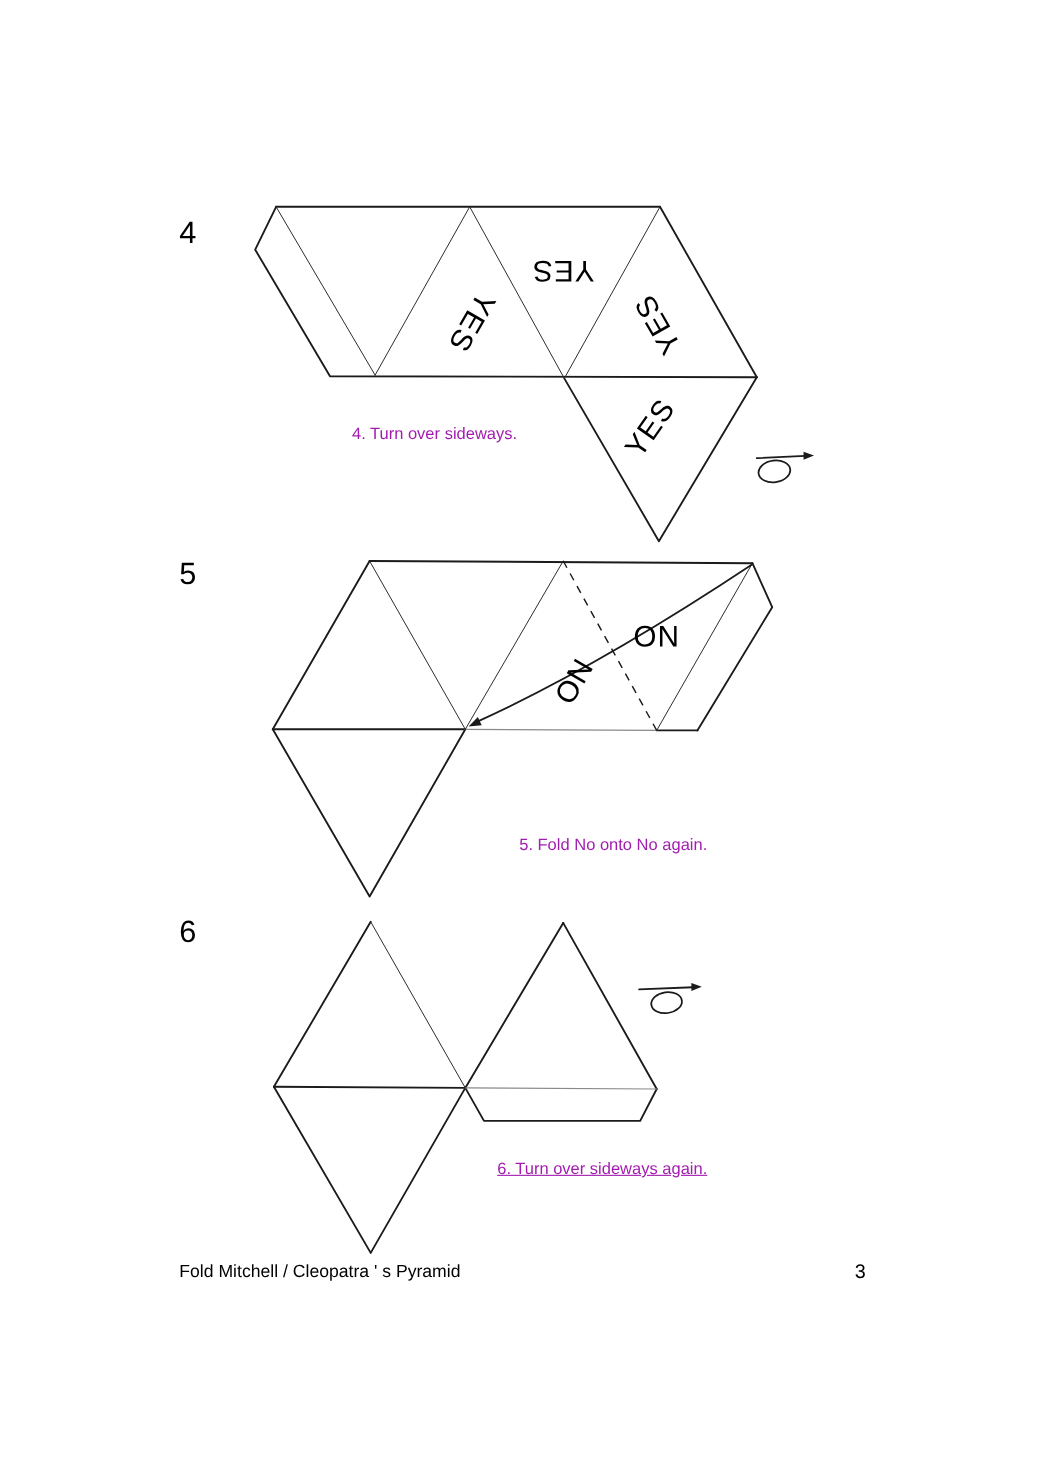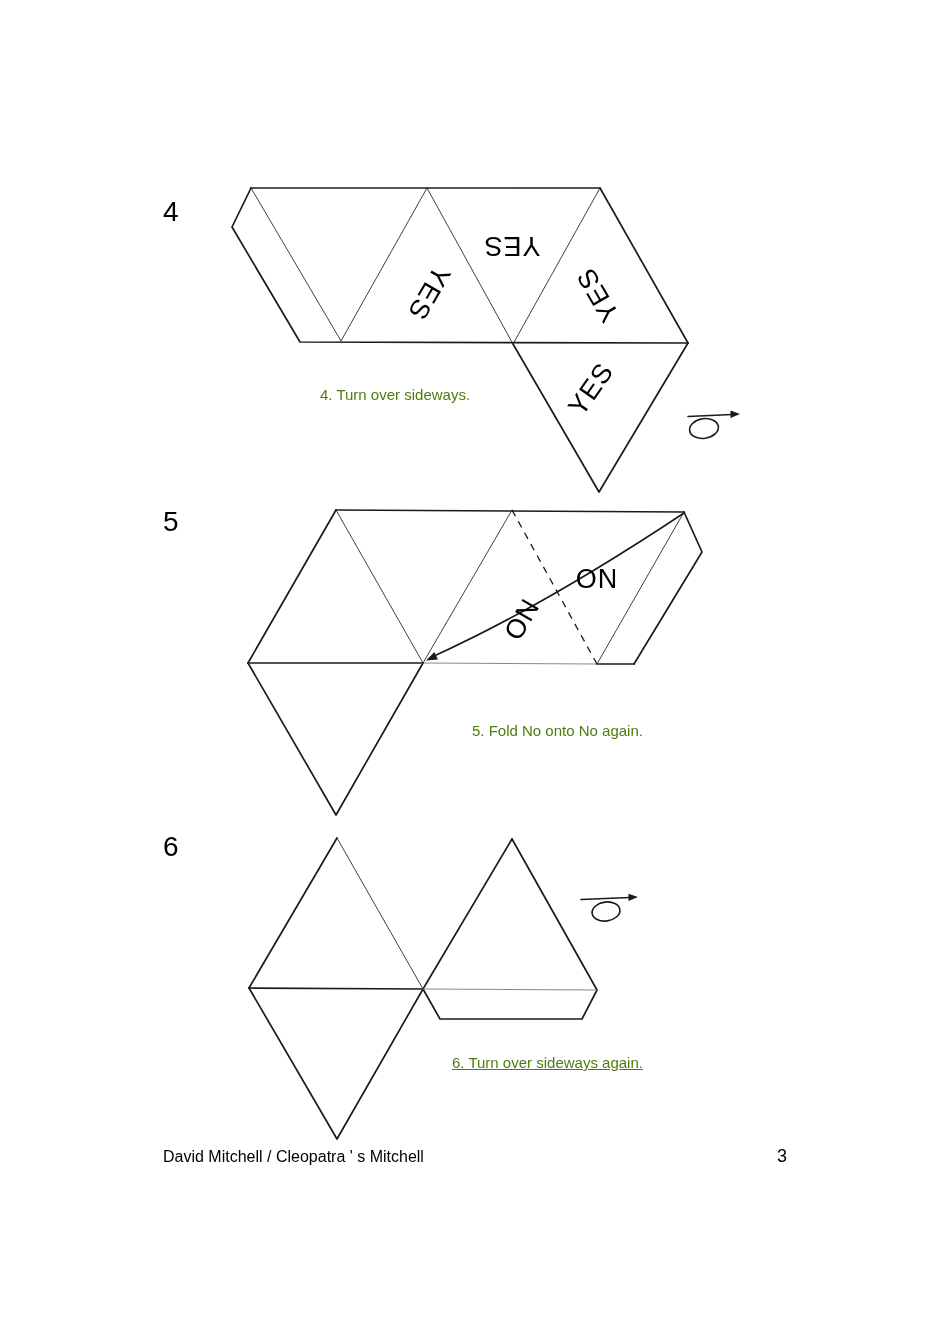--- a/index.html
+++ b/index.html
@@ -30,21 +30,21 @@
   .step-number{
     position:absolute;
     font-size:28px;
     line-height:1;
     color:#000;
   }
   .caption{
     position:absolute;
     font-size:15px;
     line-height:1.2;
-    color:#4d7c0f;
+    color:#a21caf;
     white-space:nowrap;
   }
   .footer-text{
     position:absolute;
     font-size:16px;
     line-height:1.2;
     color:#000;
     white-space:nowrap;
   }
   .page-number{
@@ -57,24 +57,24 @@
 </head>
 <body>
 
 <div class="page">
 
   <div class="step-number" style="left:163px;top:198px;">4</div>
   <div class="step-number" style="left:163px;top:508px;">5</div>
   <div class="step-number" style="left:163px;top:833px;">6</div>
 
   <div class="caption" style="left:320px;top:386px;">4. Turn over sideways.</div>
-  <div class="caption" style="left:472px;top:722px;text-align:right;">5. Fold No onto No again.</div>
+  <div class="caption" style="left:472px;top:760px;text-align:right;">5. Fold No onto No again.</div>
   <div class="caption" style="left:452px;top:1054px;text-decoration:underline;">6. Turn over sideways again.</div>
 
-  <div class="footer-text" style="left:163px;top:1147px;">David Mitchell / Cleopatra ' s Mitchell</div>
+  <div class="footer-text" style="left:163px;top:1147px;">Fold Mitchell / Cleopatra ' s Pyramid</div>
   <div class="page-number" style="left:777px;top:1146px;">3</div>
 
   <svg class="diagram" width="950" height="1344" viewBox="0 0 950 1344">
 
     <g>
 
       <path class="stroke-thick" d="M251,188 L600,188"></path>
       <path class="stroke-thick" d="M251,188 L232,227 L300,342 L688,343"></path>
       <path class="stroke-thick" d="M600,188 L688,343"></path>
       <path class="stroke-thick" d="M513,344 L599,492 L688,343"></path>

